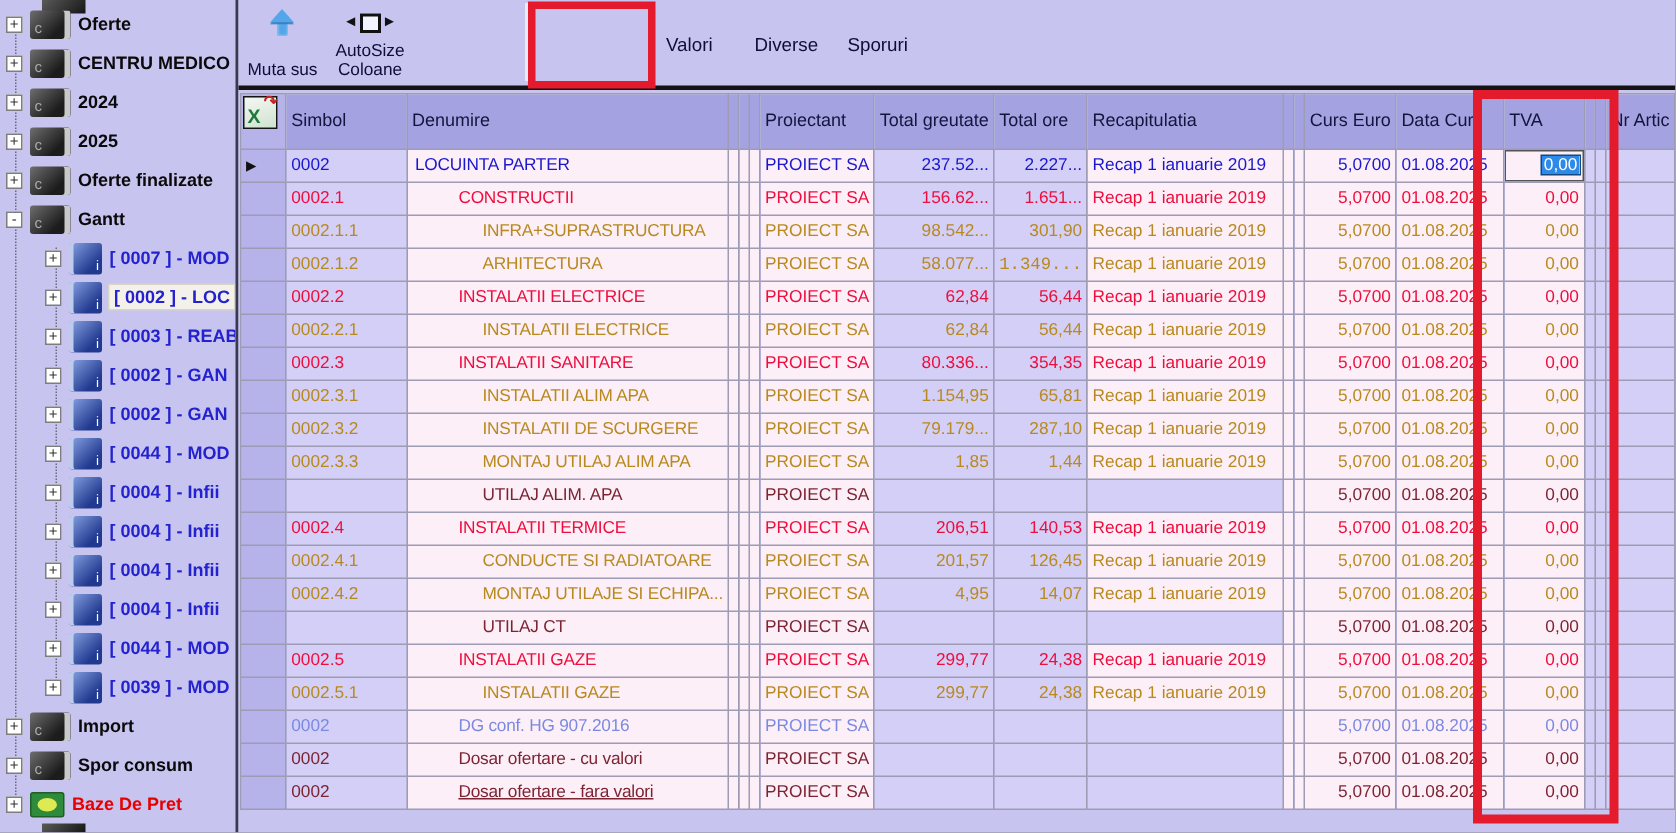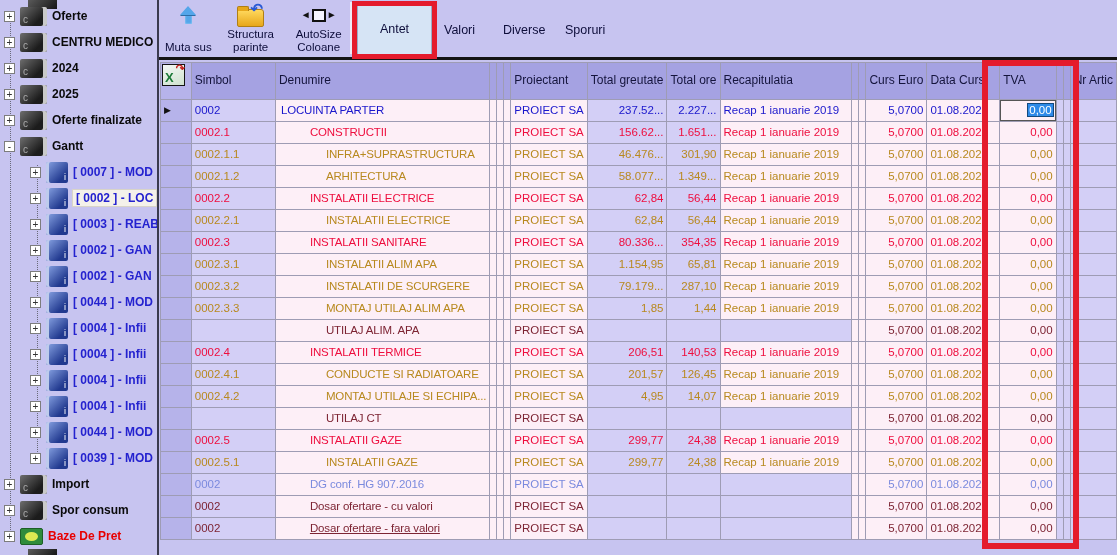--- a/index.html
+++ b/index.html
@@ -214,41 +214,30 @@
 
   <div class="toolbar">
     <div class="btnrow">
       <div class="tbtn">
         <span class="ic arrow-up">
             <span class="head"></span>
             <span class="stem"></span>
           </span>
         <span class="tlab">Muta sus</span>
       </div>
-      <div class="tbtn" style="width:66px">
-        <span class="ic">
-            <span class="folderp">
-              <span class="swirl"></span>
-            </span>
-          </span>
-        <span class="tlab">Structura parinte</span>
-      </div>
       <div class="tbtn" style="width:58px">
         <span class="ic autos">
             <span class="tri-l"></span>
             <span class="box"></span>
             <span class="tri-r"></span>
           </span>
         <span class="tlab">AutoSize Coloane</span>
       </div>
     </div>
     <div class="whitestrip"></div>
-    <div class="tab active">
-        <span>Antet</span>
-      </div>
     <span class="tab flat t-valori">Valori</span>
     <span class="tab flat t-diverse">Diverse</span>
     <span class="tab flat t-sporuri">Sporuri</span>
     <div class="redbox rb-tab"></div>
   </div>
 
   <div class="gridpanel">
     <table class="grid">
       <colgroup>
         <col style="width:36px">
@@ -339,42 +328,42 @@
             <td class="lav"></td>
           </tr>
           <tr>
             <td class="rowhdr"></td>
             <td class="lav" style="color: var(--row-gold);">0002.1.1</td>
             <td class="pink ind2" style="color: var(--row-gold);">INFRA+SUPRASTRUCTURA</td>
             <td class="pink sp"></td>
             <td class="pink sp"></td>
             <td class="pink sp"></td>
             <td class="pink" style="color: var(--row-gold);">PROIECT SA</td>
-            <td class="lav num" style="color: var(--row-gold);">46.476...</td>
+            <td class="lav num" style="color: var(--row-gold);">98.542...</td>
             <td class="lav num" style="color: var(--row-gold);">301,90</td>
             <td class="pink" style="color: var(--row-gold);">Recap 1 ianuarie 2019</td>
             <td class="pink sp"></td>
             <td class="pink sp"></td>
             <td class="pink num" style="color: var(--row-gold);">5,0700</td>
             <td class="pink" style="color: var(--row-gold);">01.08.2025</td>
             <td class="pink num" style="color: var(--row-gold);">0,00</td>
             <td class="lav sp"></td>
             <td class="lav sp"></td>
             <td class="lav"></td>
           </tr>
           <tr>
             <td class="rowhdr"></td>
             <td class="lav" style="color: var(--row-gold);">0002.1.2</td>
             <td class="pink ind2" style="color: var(--row-gold);">ARHITECTURA</td>
             <td class="pink sp"></td>
             <td class="pink sp"></td>
             <td class="pink sp"></td>
             <td class="pink" style="color: var(--row-gold);">PROIECT SA</td>
             <td class="lav num" style="color: var(--row-gold);">58.077...</td>
-            <td class="lav num" style="color: var(--row-gold);">1.349...</td>
+            <td class="lav num" style="color: var(--row-gold); font-family: Liberation Mono, monospace;">1.349...</td>
             <td class="pink" style="color: var(--row-gold);">Recap 1 ianuarie 2019</td>
             <td class="pink sp"></td>
             <td class="pink sp"></td>
             <td class="pink num" style="color: var(--row-gold);">5,0700</td>
             <td class="pink" style="color: var(--row-gold);">01.08.2025</td>
             <td class="pink num" style="color: var(--row-gold);">0,00</td>
             <td class="lav sp"></td>
             <td class="lav sp"></td>
             <td class="lav"></td>
           </tr>

